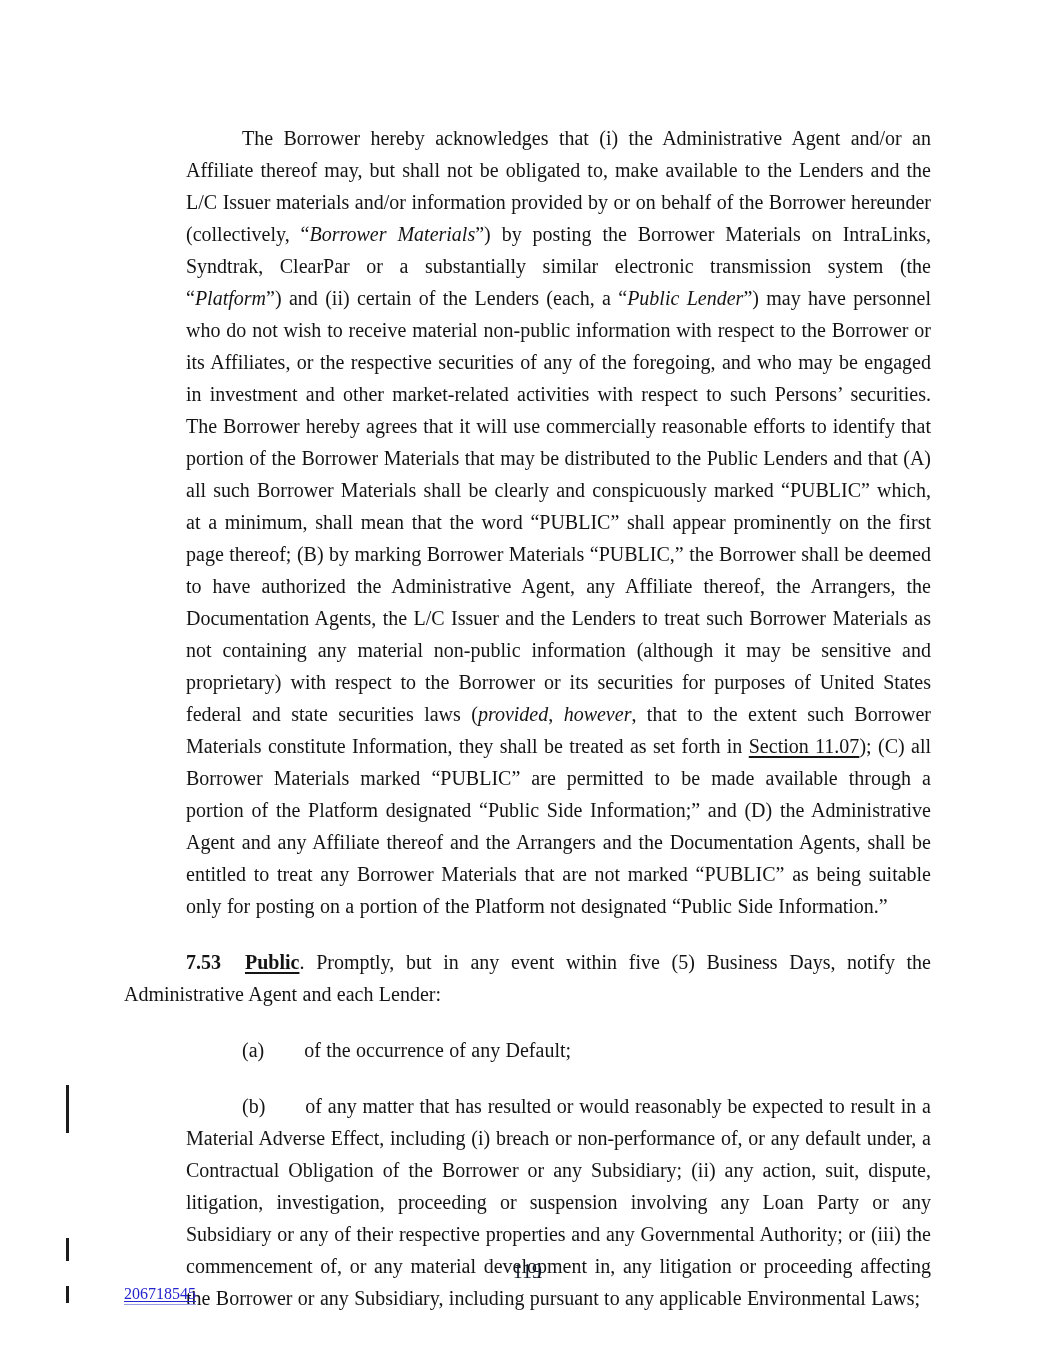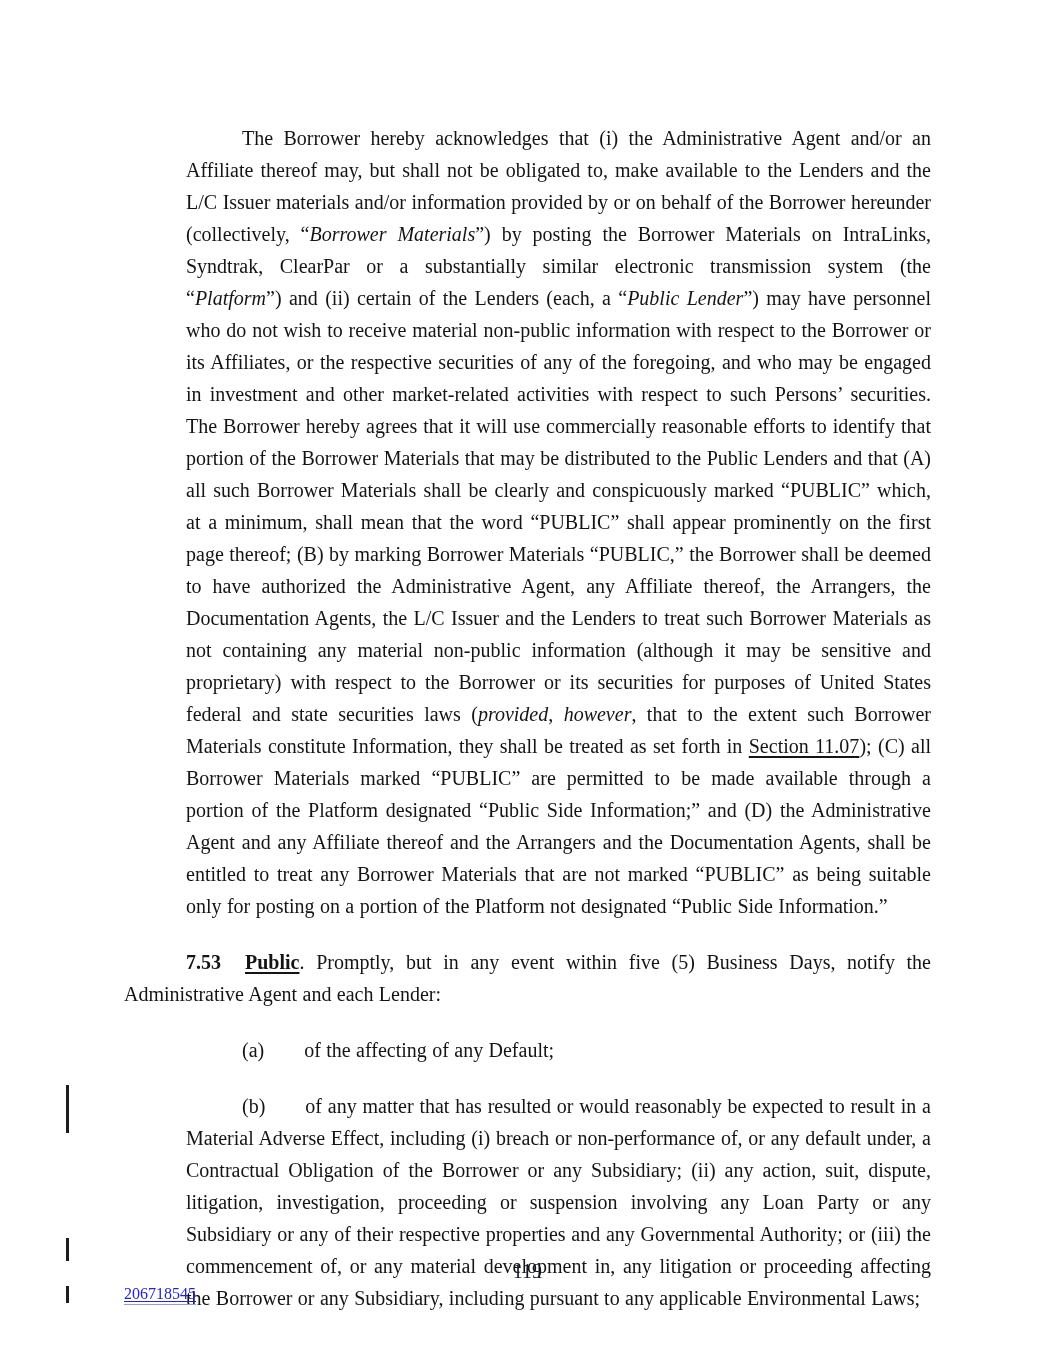--- a/index.html
+++ b/index.html
@@ -82,21 +82,21 @@
 
 <div class="content">
 
   <p class="para block-indent"><span class="seg seg-normal">The Borrower hereby acknowledges that (i) the Administrative Agent and/or an Affiliate thereof may, but shall not be obligated to, make available to the Lenders and the L/C Issuer materials and/or information provided by or on behalf of the Borrower hereunder (collectively, “</span><span class="seg seg-italic">Borrower Materials</span><span class="seg seg-normal">”) by posting the Borrower Materials on IntraLinks, Syndtrak, ClearPar or a substantially similar electronic transmission system (the “</span><span class="seg seg-italic">Platform</span><span class="seg seg-normal">”) and (ii) certain of the Lenders (each, a “</span><span class="seg seg-italic">Public Lender</span><span class="seg seg-normal">”) may have personnel who do not wish to receive material non-public information with respect to the Borrower or its Affiliates, or the respective securities of any of the foregoing, and who may be engaged in investment and other market-related activities with respect to such Persons’ securities. The Borrower hereby agrees that it will use commercially reasonable efforts to identify that portion of the Borrower Materials that may be distributed to the Public Lenders and that (A) all such Borrower Materials shall be clearly and conspicuously marked “PUBLIC” which, at a minimum, shall mean that the word “PUBLIC” shall appear prominently on the first page thereof; (B) by marking Borrower Materials “PUBLIC,” the Borrower shall be deemed to have authorized the Administrative Agent, any Affiliate thereof, the Arrangers, the Documentation Agents, the L/C Issuer and the Lenders to treat such Borrower Materials as not containing any material non-public information (although it may be sensitive and proprietary) with respect to the Borrower or its securities for purposes of United States federal and state securities laws (</span><span class="seg seg-italic">provided</span><span class="seg seg-normal">, </span><span class="seg seg-italic">however</span><span class="seg seg-normal">, that to the extent such Borrower Materials constitute Information, they shall be treated as set forth in </span><span class="seg seg-underline">Section 11.07</span><span class="seg seg-normal">); (C) all Borrower Materials marked “PUBLIC” are permitted to be made available through a portion of the Platform designated “Public Side Information;” and (D) the Administrative Agent and any Affiliate thereof and the Arrangers and the Documentation Agents, shall be entitled to treat any Borrower Materials that are not marked “PUBLIC” as being suitable only for posting on a portion of the Platform not designated “Public Side Information.”</span></p>
 
   <p class="para section-head">
     <span class="bold">7.53</span><span class="tab-h"></span><span class="bold-underline">Public</span><span>. Promptly, but in any event within five (5) Business Days, notify the Administrative Agent and each Lender:</span>
   </p>
 
   <p class="para item">
-    <span>(a)</span><span class="tab-a"></span><span><span class="seg seg-normal">of the affecting of any Default;</span></span>
+    <span>(a)</span><span class="tab-a"></span><span><span class="seg seg-normal">of the occurrence of any Default;</span></span>
   </p>
 
   <p class="para item">
     <span>(b)</span><span class="tab-a"></span><span><span class="seg seg-normal">of any matter that has resulted or would reasonably be expected to result in a Material Adverse Effect, including (i) breach or non-performance of, or any default under, a Contractual Obligation of the Borrower or any Subsidiary; (ii) any action, suit, dispute, litigation, investigation, proceeding or suspension involving any Loan Party or any Subsidiary or any of their respective properties and any Governmental Authority; or (iii) the commencement of, or any material development in, any litigation or proceeding affecting the Borrower or any Subsidiary, including pursuant to any applicable Environmental Laws;</span></span>
   </p>
 
 
 </div>
 
 <div class="change-bar" id="bar-item-c"></div>

